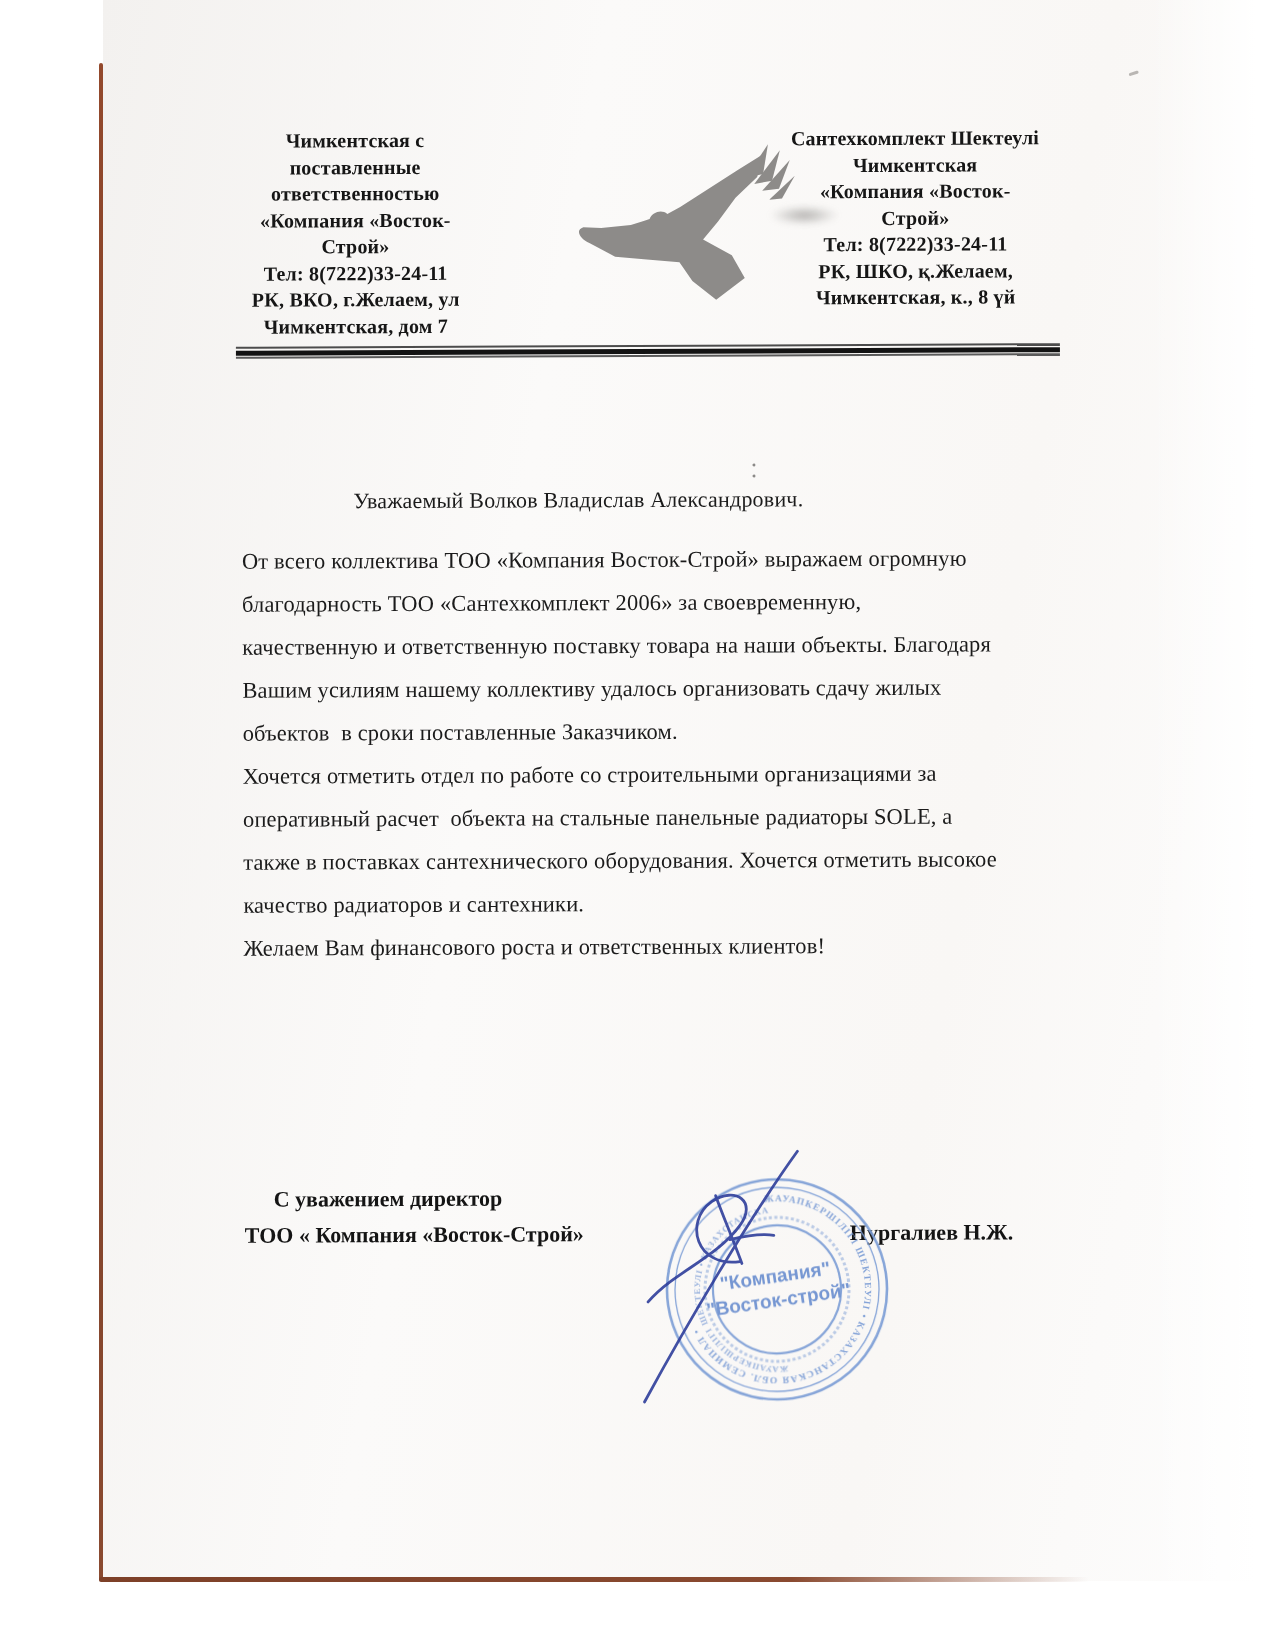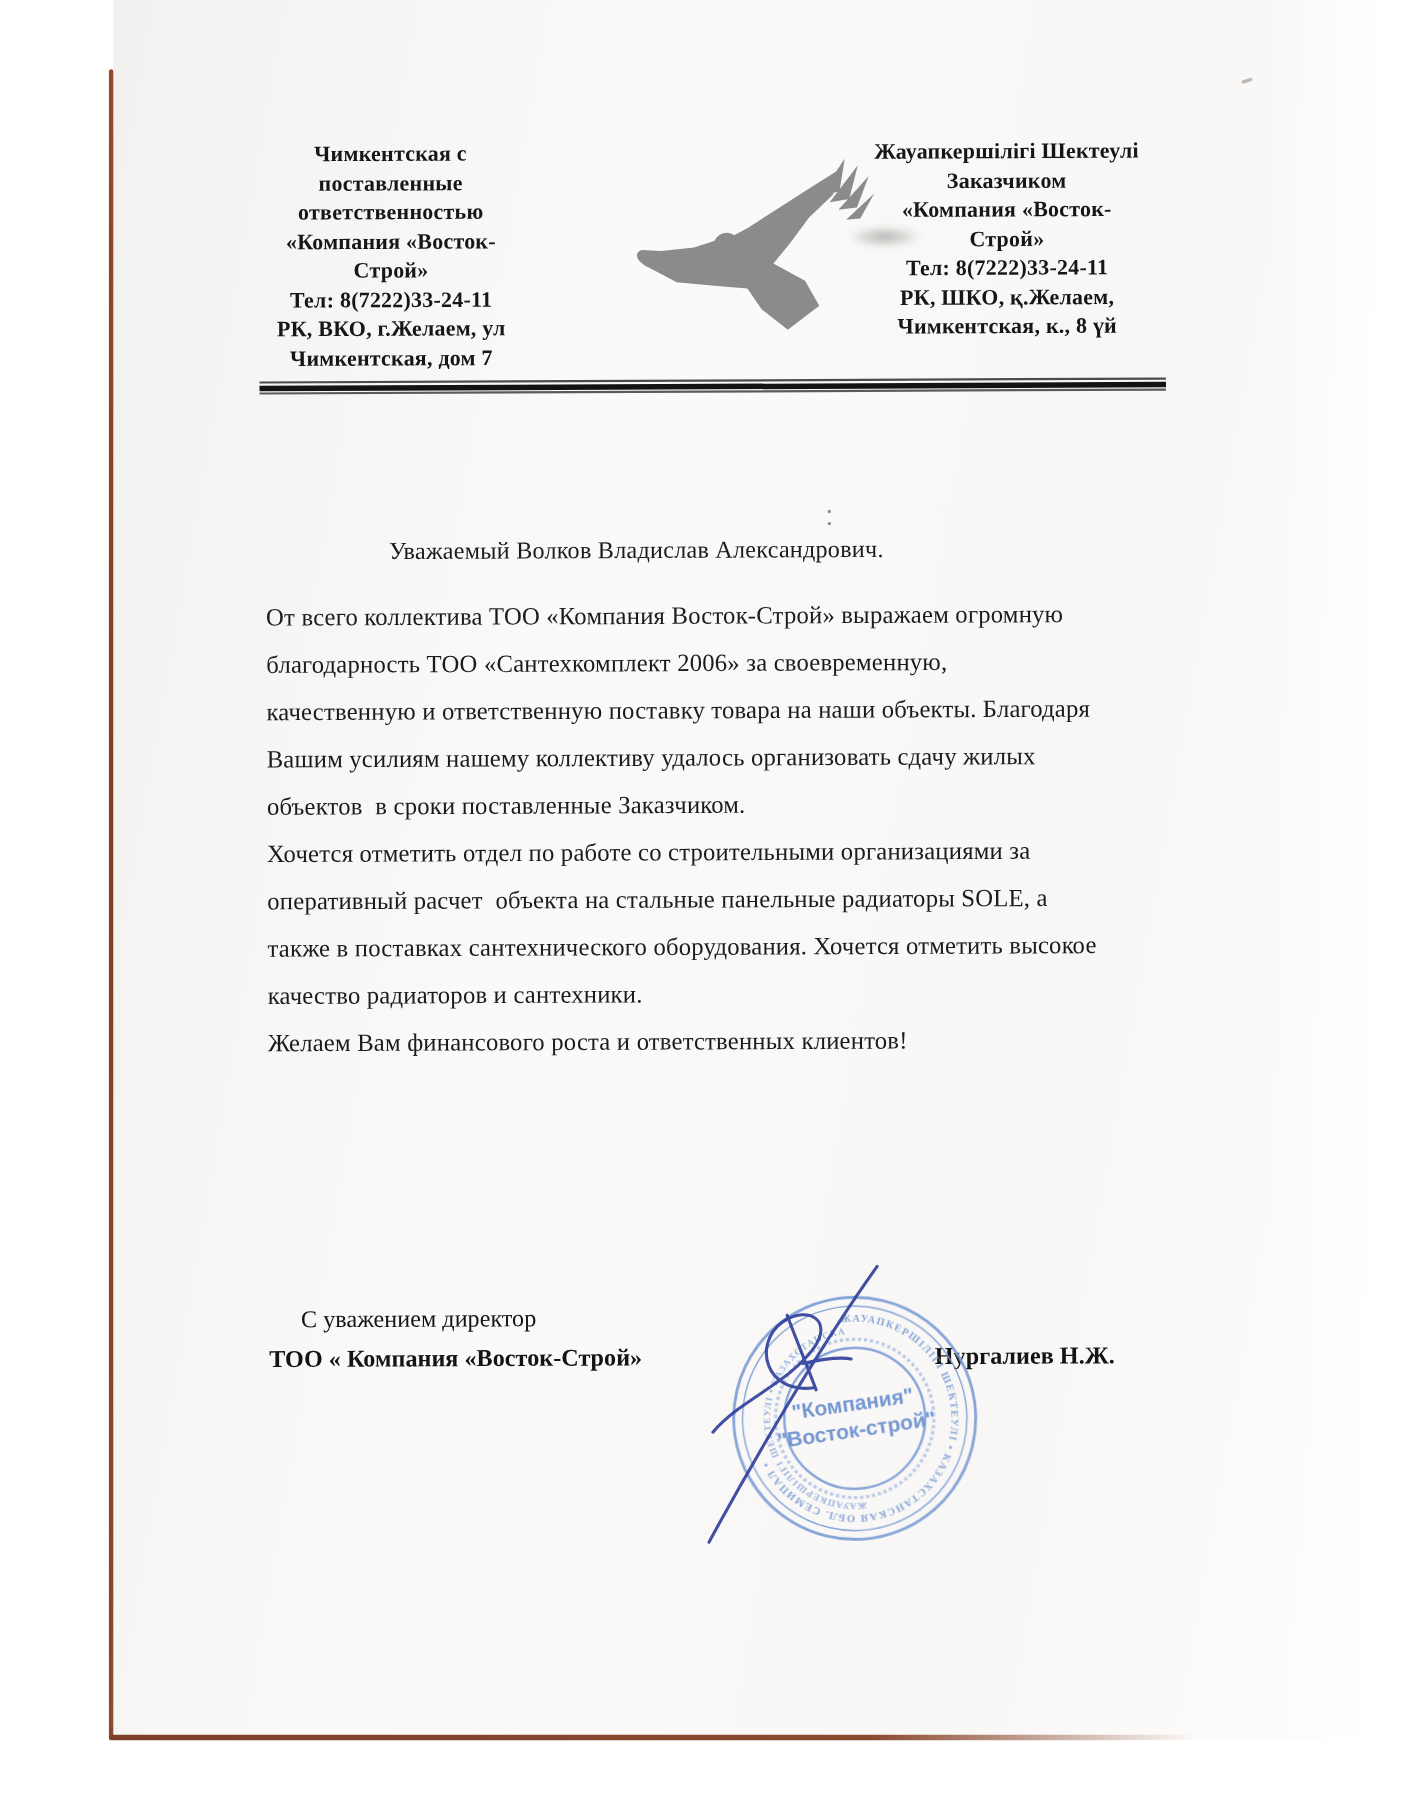--- a/index.html
+++ b/index.html
@@ -48,21 +48,21 @@
   .divider .d3{height:2px;background:#5a5a5a;}
   .greeting{
     position:absolute;left:355px;top:487px;font-size:22px;color:#1b1b1b;
     letter-spacing:0.2px;white-space:pre;
   }
   .body-text{position:absolute;left:243px;top:538px;width:830px;}
   .body-line{
     font-size:22.5px;line-height:43px;color:#1b1b1b;letter-spacing:0.15px;
     white-space:pre;
   }
-  .closing1{position:absolute;left:272px;top:1185px;font-size:22px;font-weight:400;color:#141414;}
+  .closing1{position:absolute;left:272px;top:1185px;font-size:22px;font-weight:700;color:#141414;}
   .closing2{position:absolute;left:243px;top:1221px;font-size:22px;font-weight:700;color:#141414;}
   .signer{position:absolute;left:848px;top:1221px;font-size:22px;font-weight:700;color:#141414;}
   .stamp{position:absolute;left:640px;top:1155px;width:270px;height:270px;filter:blur(0.4px);opacity:0.92;}
   .ink{position:absolute;left:600px;top:1120px;width:300px;height:320px;}
   .artifact-dots{position:absolute;left:754px;top:456px;width:8px;height:26px;}
   .artifact-dots i{display:block;width:3px;height:3px;border-radius:50%;background:#8c8a88;margin:8px 0;}
   .artifact-tick{
     position:absolute;left:1132px;top:74px;width:10px;height:3px;background:#b9b6b3;
     border-radius:2px;transform:rotate(-18deg);
   }
@@ -104,22 +104,22 @@
                  L176,169 L152,150 L139,131
                  L106,128 L74,125 L48,111
                  C39,107 33,98 42,95
                  L60,96 L90,93 L103,89 Z"></path>
       </g>
     </svg>
 
     <div class="smudge"></div>
 
     <div class="lh-block lh-right">
-      <div>Жауапкершілігі Шектеулі</div>
-      <div>Заказчиком</div>
+      <div>Сантехкомплект Шектеулі</div>
+      <div>Чимкентская</div>
       <div>«Компания «Восток-</div>
       <div>Строй»</div>
       <div>Тел: 8(7222)33-24-11</div>
       <div>РК, ШКО, қ.Желаем,</div>
       <div>Чимкентская, к., 8 үй</div>
     </div>
 
     <div class="divider">
       <div class="d1"></div>
         <div class="g1"></div>

